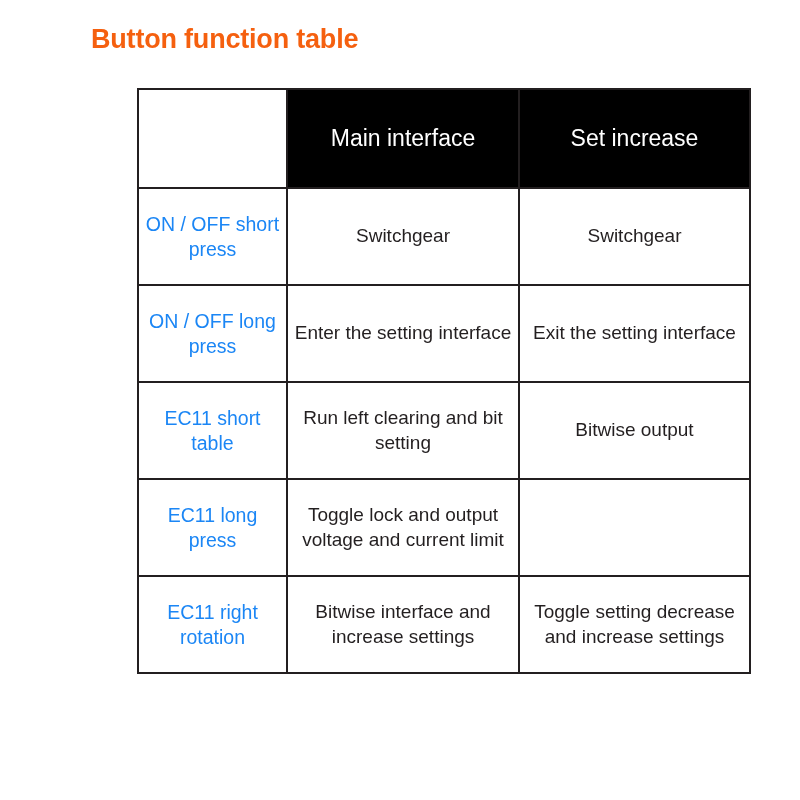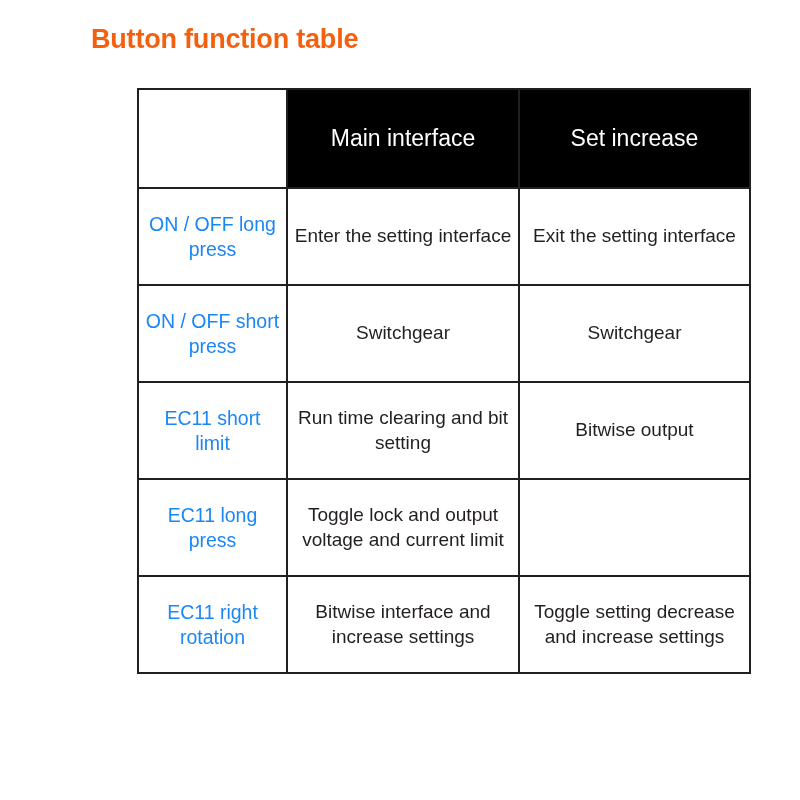--- a/index.html
+++ b/index.html
@@ -106,32 +106,32 @@
     </colgroup>
     <thead>
       <tr>
         <th class="hdr-blank"></th>
         <th class="hdr-dark first-dark">Main interface</th>
         <th class="hdr-dark last-dark">Set increase</th>
       </tr>
     </thead>
     <tbody>
       <tr>
+        <td class="action-cell">ON / OFF short press</td>
+        <td class="desc-cell">Switchgear</td>
+        <td class="desc-cell">Switchgear</td>
+      </tr>
+      <tr>
         <td class="action-cell">ON / OFF long press</td>
         <td class="desc-cell">Enter the setting interface</td>
         <td class="desc-cell">Exit the setting interface</td>
       </tr>
       <tr>
-        <td class="action-cell">ON / OFF short press</td>
-        <td class="desc-cell">Switchgear</td>
-        <td class="desc-cell">Switchgear</td>
-      </tr>
-      <tr>
-        <td class="action-cell">EC11 short limit</td>
-        <td class="desc-cell">Run time clearing and bit setting</td>
+        <td class="action-cell">EC11 short table</td>
+        <td class="desc-cell">Run left clearing and bit setting</td>
         <td class="desc-cell">Bitwise output</td>
       </tr>
       <tr>
         <td class="action-cell">EC11 long press</td>
         <td class="desc-cell">Toggle lock and output voltage and current limit</td>
         <td class="desc-cell empty-cell"></td>
       </tr>
       <tr>
         <td class="action-cell">EC11 right rotation</td>
         <td class="desc-cell">Bitwise interface and increase settings</td>

